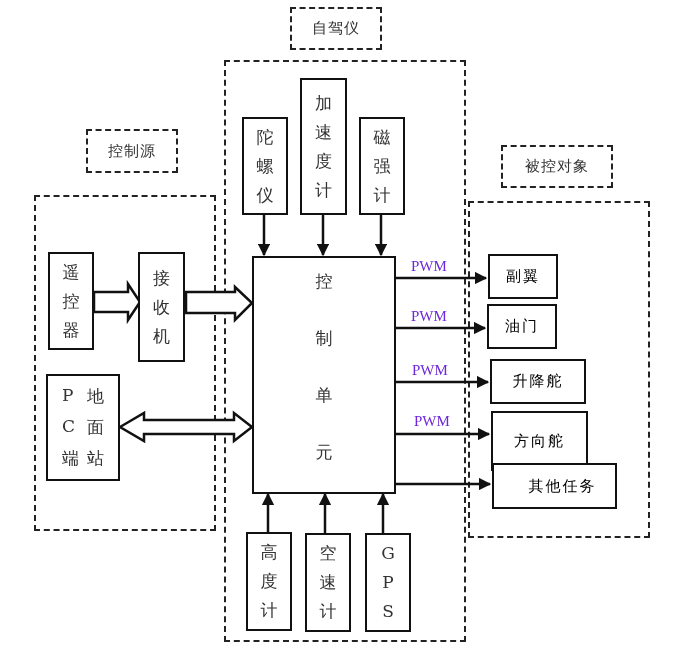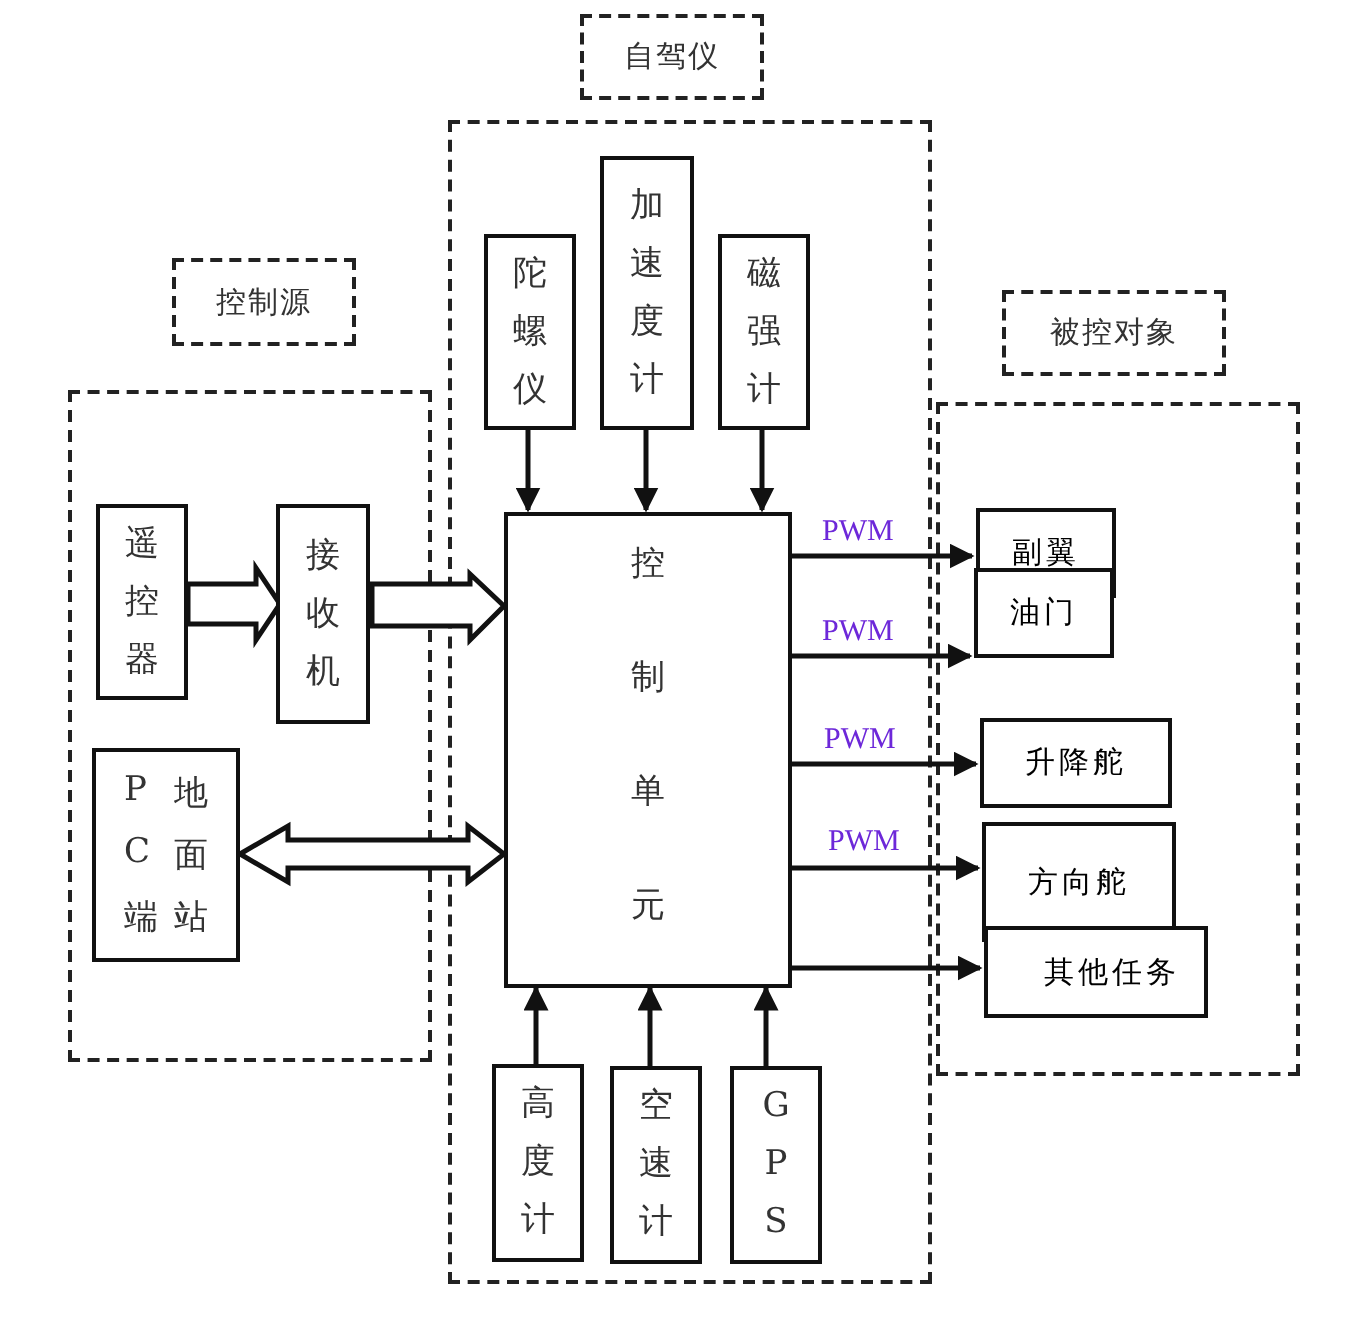--- a/index.html
+++ b/index.html
@@ -117,30 +117,30 @@
 </div>
 
 <span class="pwm" style="left:411px; top:258px;">PWM</span>
 <span class="pwm" style="left:411px; top:308px;">PWM</span>
 <span class="pwm" style="left:412px; top:362px;">PWM</span>
 <span class="pwm" style="left:414px; top:413px;">PWM</span>
 
 <div class="box" style="left:488px; top:254px; width:70px; height:45px;">
   <span class="htext">副翼</span>
 </div>
-<div class="box" style="left:487px; top:284px; width:70px; height:45px;">
+<div class="box" style="left:487px; top:304px; width:70px; height:45px;">
   <span class="htext">油门</span>
 </div>
 <div class="box" style="left:490px; top:359px; width:96px; height:45px;">
   <span class="htext">升降舵</span>
 </div>
 <div class="box" style="left:491px; top:411px; width:97px; height:60px;">
   <span class="htext">方向舵</span>
 </div>
-<div class="box" style="left:492px; top:463px; width:112px; height:46px;padding-left:16px;">
+<div class="box" style="left:492px; top:463px; width:125px; height:46px;padding-left:16px;">
   <span class="htext">其他任务</span>
 </div>
 
 <div class="box" style="left:246px; top:532px; width:46px; height:99px;">
   <div class="vtext">
     <span>高</span>
     <span>度</span>
     <span>计</span>
   </div>
 </div>

